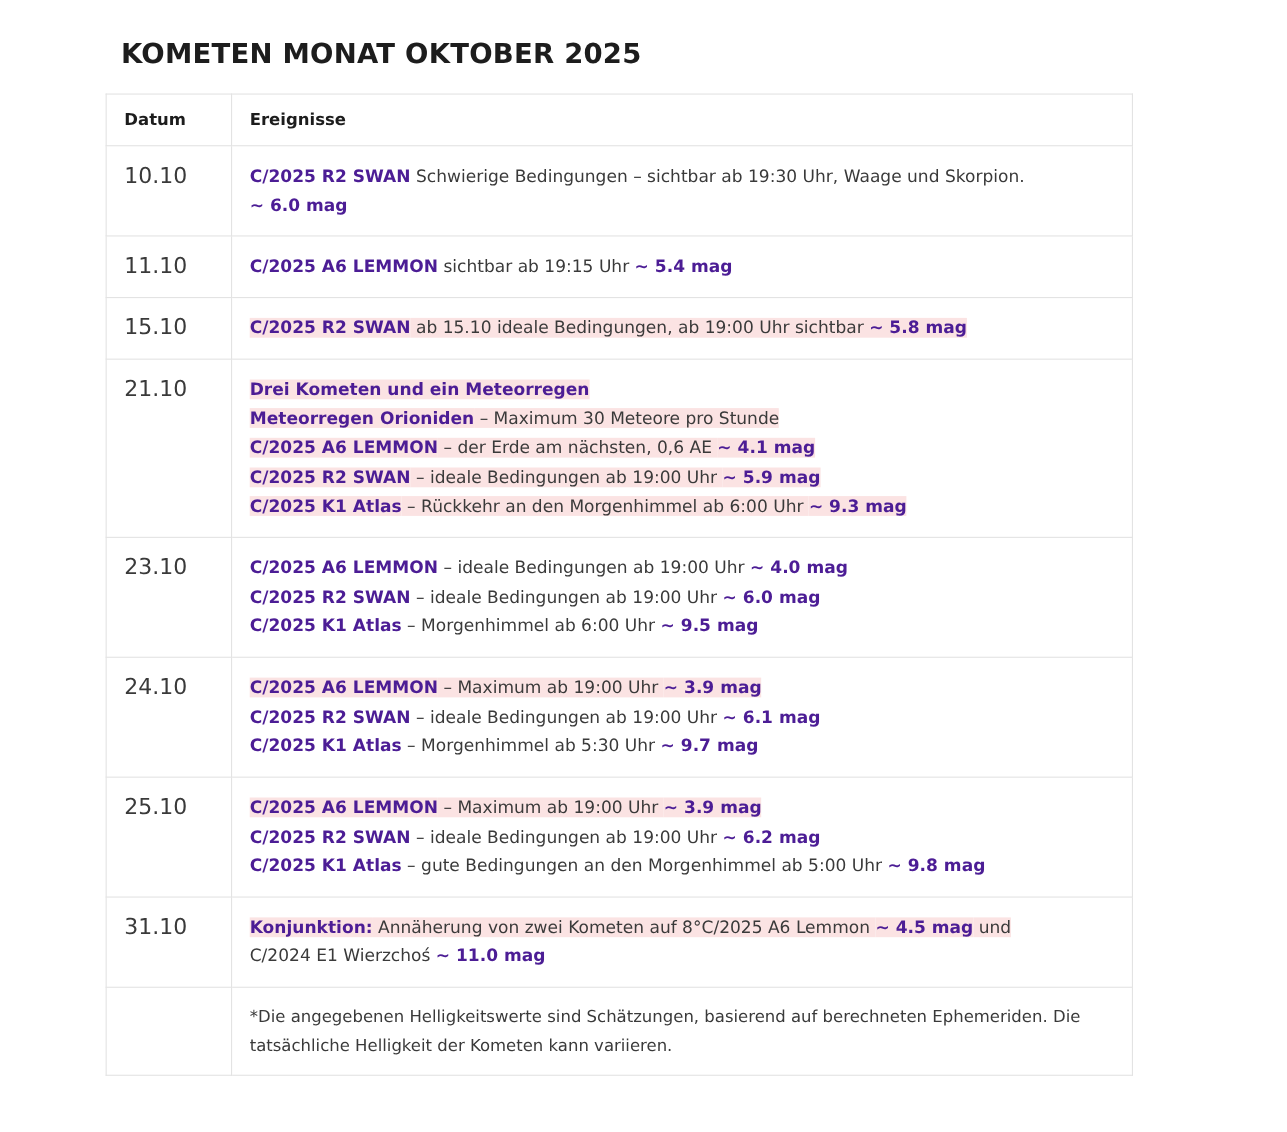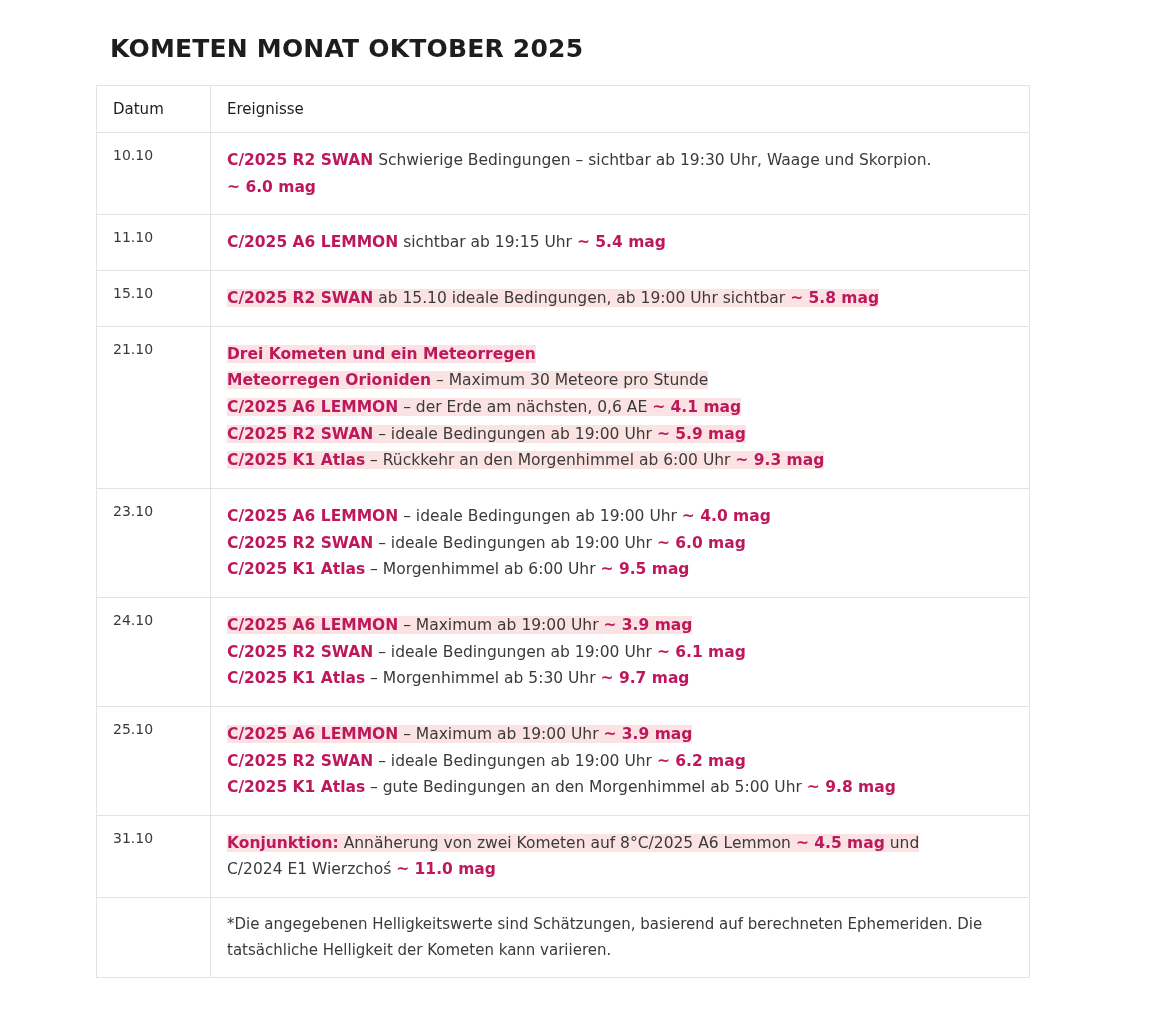--- a/index.html
+++ b/index.html
@@ -32,40 +32,40 @@
   }
   table.comet-table td, table.comet-table th {
     border: 1px solid #e3e3e3;
     vertical-align: top;
     padding: 14px 16px 14px 16px;
   }
   col.col-date { width: 114px; }
   col.col-events { width: 819px; }
   thead th {
     font-size: 15px;
-    font-weight: normal;
+    font-weight: bold;
     text-align: left;
     color: #1d1d1d;
     padding-top: 16px;
     padding-bottom: 16px;
   }
   td.date-cell {
-    font-size: 14px;
+    font-size: 20px;
     color: #3a3a3a;
     white-space: nowrap;
   }
   td.events-cell {
     font-size: 15.5px;
     line-height: 1.72;
     color: #3a3a3a;
   }
   td.events-cell .line {
     display: block;
   }
-  .b { font-weight: bold; color: #be185d; }
+  .b { font-weight: bold; color: #4c1d95; }
   .hl { background: #fbe3e3; }
   .note {
     font-size: 15px;
     line-height: 1.7;
     color: #3a3a3a;
   }
   .note-row td { padding-top: 18px; padding-bottom: 20px; }
 </style>
 </head>
 <body>

